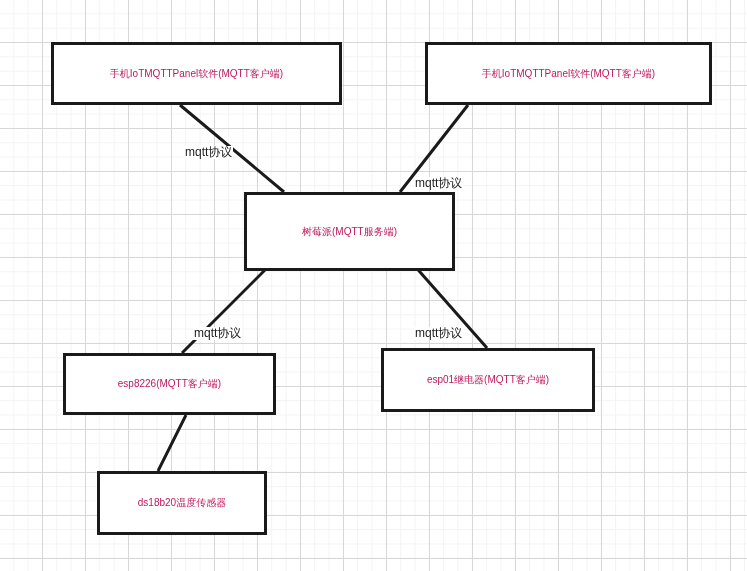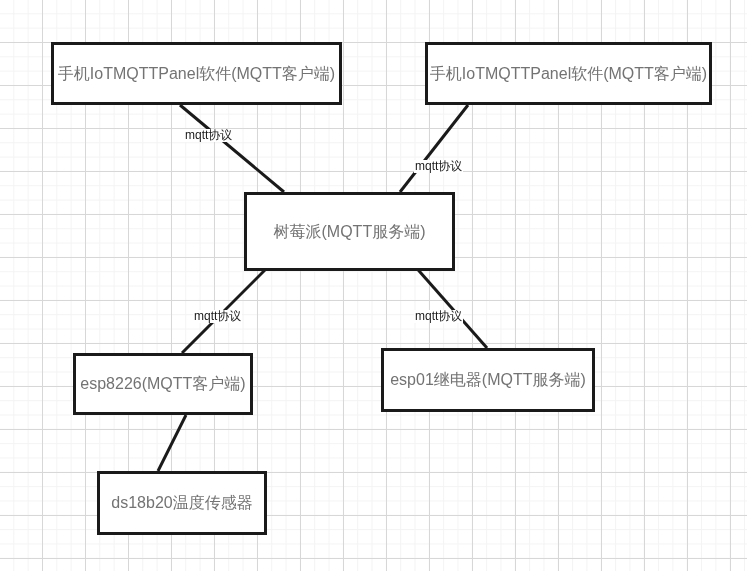--- a/index.html
+++ b/index.html
@@ -38,36 +38,37 @@
     position: absolute;
     box-sizing: border-box;
     background: #ffffff;
     border: 3px solid #1a1a1a;
     display: flex;
     align-items: center;
     justify-content: center;
     z-index: 5;
   }
   .node-label {
-    font-size: 16px;
-    color: #737373;
+    font-size: 10px;
+    color: #be185d;
     line-height: 1.2;
     white-space: nowrap;
     text-align: center;
     letter-spacing: 0px;
   }
   .edge-label {
     position: absolute;
     font-size: 12px;
     color: #1a1a1a;
     background: #ffffff;
     padding: 0 1px;
     white-space: nowrap;
     z-index: 6;
     line-height: 1.1;
+    margin-top: 17px;
   }
 </style>
 </head>
 <body>
 
 <div id="canvas">
   <svg id="edge-layer" viewBox="0 0 747 571">
       <line x1="180" y1="105" x2="284" y2="192" stroke="#1a1a1a" stroke-width="3" stroke-linecap="butt"></line>
       <line x1="468" y1="105" x2="400" y2="192" stroke="#1a1a1a" stroke-width="3" stroke-linecap="butt"></line>
       <line x1="280" y1="255" x2="182" y2="353" stroke="#1a1a1a" stroke-width="3" stroke-linecap="butt"></line>
@@ -77,25 +78,25 @@
   <div id="node-layer">
       <div class="node" style="left: 51px; top: 42px; width: 291px; height: 63px;">
         <span class="node-label">手机IoTMQTTPanel软件(MQTT客户端)</span>
       </div>
       <div class="node" style="left: 425px; top: 42px; width: 287px; height: 63px;">
         <span class="node-label">手机IoTMQTTPanel软件(MQTT客户端)</span>
       </div>
       <div class="node" style="left: 244px; top: 192px; width: 211px; height: 79px;">
         <span class="node-label">树莓派(MQTT服务端)</span>
       </div>
-      <div class="node" style="left: 73px; top: 353px; width: 180px; height: 62px;">
+      <div class="node" style="left: 63px; top: 353px; width: 213px; height: 62px;">
         <span class="node-label">esp8226(MQTT客户端)</span>
       </div>
       <div class="node" style="left: 381px; top: 348px; width: 214px; height: 64px;">
-        <span class="node-label">esp01继电器(MQTT服务端)</span>
+        <span class="node-label">esp01继电器(MQTT客户端)</span>
       </div>
       <div class="node" style="left: 73px; top: 471px; width: 170px; height: 64px; margin-left: 24px;">
         <span class="node-label">ds18b20温度传感器</span>
       </div>
     </div>
   <div id="edge-label-layer">
       <div class="edge-label" style="left: 184px; top: 129px;">mqtt协议</div>
       <div class="edge-label" style="left: 414px; top: 160px;">mqtt协议</div>
       <div class="edge-label" style="left: 193px; top: 310px;">mqtt协议</div>
       <div class="edge-label" style="left: 414px; top: 310px;">mqtt协议</div>

